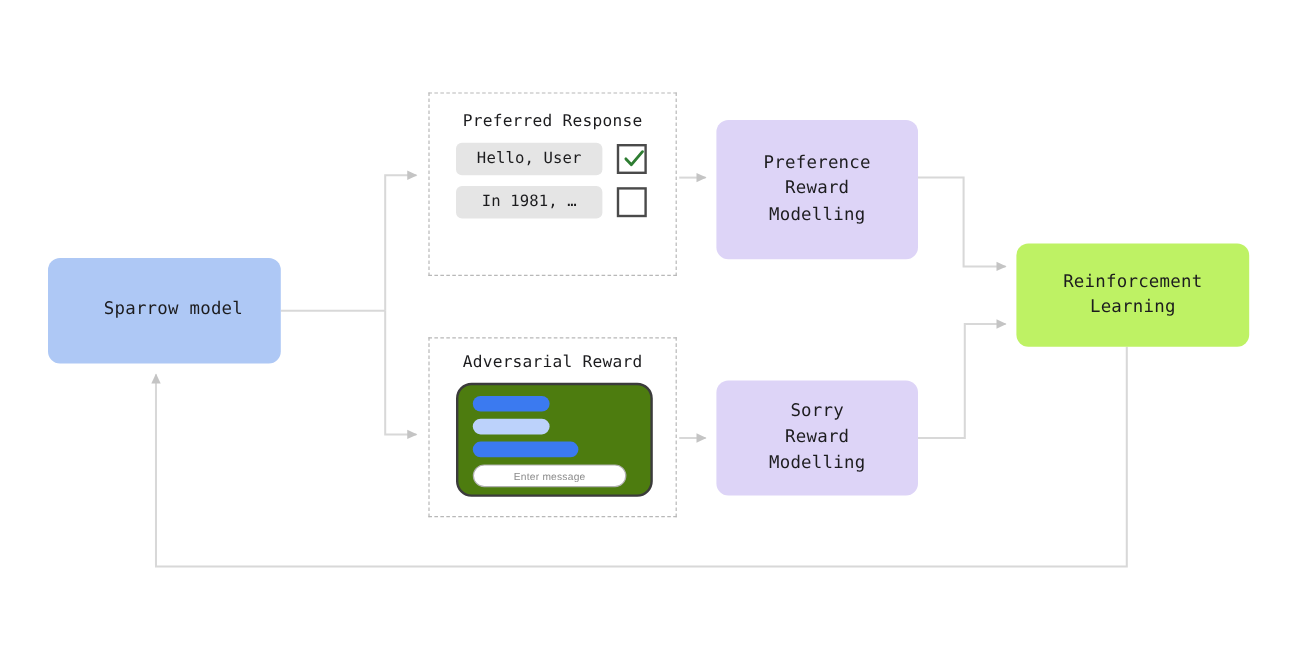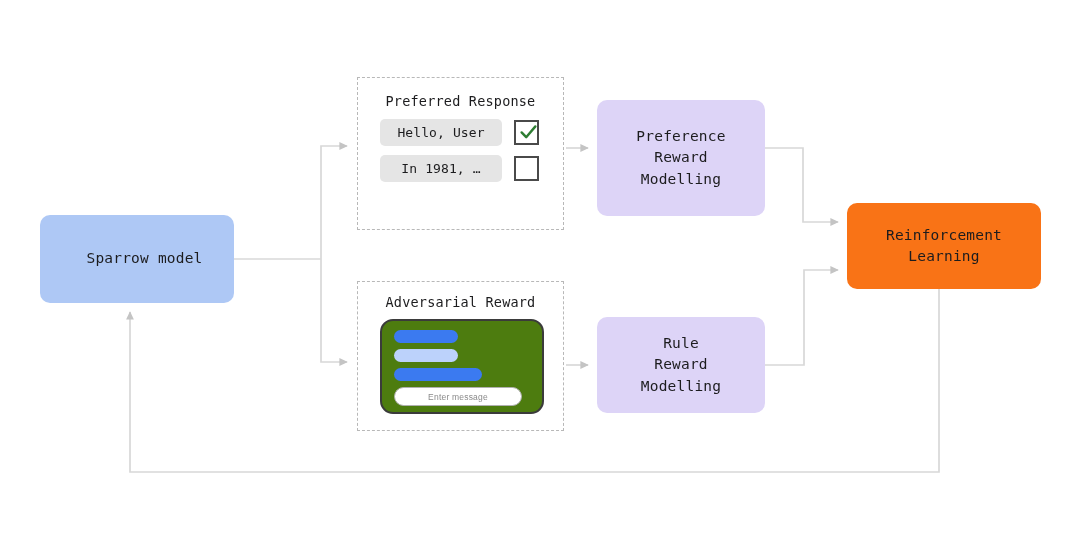--- a/index.html
+++ b/index.html
@@ -57,21 +57,21 @@
   }
   .node-rule {
     left: 597px; top: 317px;
     width: 168px; height: 96px;
     background: #ddd4f7;
     font-size: 14.5px;
   }
   .node-rl {
     left: 847px; top: 203px;
     width: 194px; height: 86px;
-    background: #f97316;
+    background: #bef264;
     font-size: 14.5px;
   }
 
   
   .group {
     position: absolute;
     box-sizing: border-box;
     border: 1.6px dashed #b8b8b8;
     background: transparent;
     z-index: 2;
@@ -244,21 +244,21 @@
     </div>
   </div>
 
   <div class="node node-pref">
     <span>Preference
 Reward
 Modelling</span>
   </div>
 
   <div class="node node-rule">
-    <span>Rule
+    <span>Sorry
 Reward
 Modelling</span>
   </div>
 
   <div class="node node-rl">
     <span>Reinforcement
 Learning</span>
   </div>
 
 </div>

